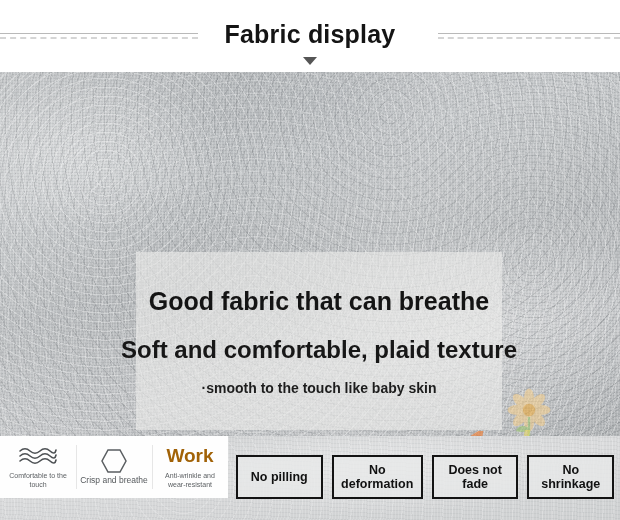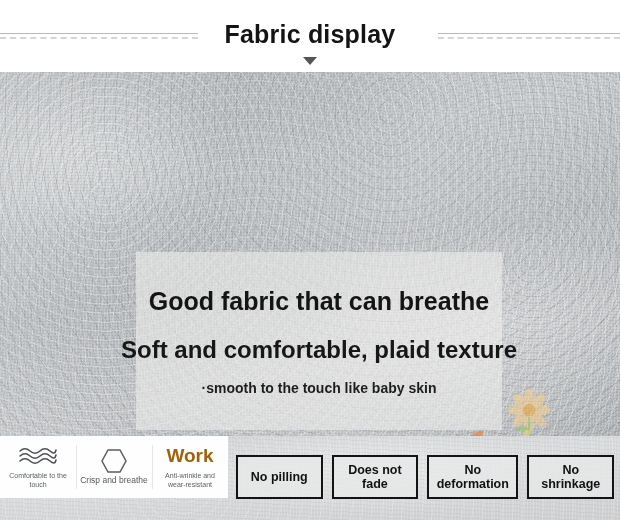--- a/index.html
+++ b/index.html
@@ -368,17 +368,17 @@
       <div class="feature-icon">
         <span class="feature-word">Work</span>
       </div>
       <div class="feature-label">Anti-wrinkle and wear-resistant</div>
     </div>
 
   </div>
 
   <div class="badges">
     <div class="badge">No pilling</div>
+    <div class="badge wide">No deformation</div>
     <div class="badge">Does not fade</div>
-    <div class="badge wide">No deformation</div>
     <div class="badge">No shrinkage</div>
   </div>
 </div>
 
 </body></html>

